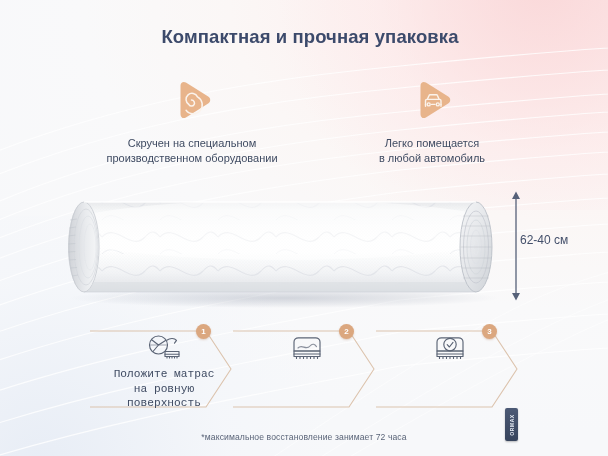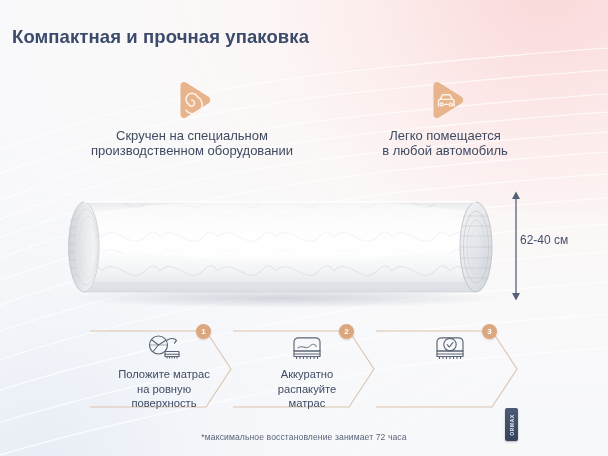--- a/index.html
+++ b/index.html
@@ -22,35 +22,35 @@
     background:radial-gradient(circle at 70% 25%, rgba(250,214,215,.85) 0%, rgba(252,231,232,.45) 45%, rgba(255,255,255,0) 72%);
   }
   .bg-blueglow{
     position:absolute;left:-120px;bottom:-120px;width:460px;height:360px;
     background:radial-gradient(circle at 35% 70%, rgba(226,233,244,.75) 0%, rgba(240,244,250,.35) 48%, rgba(255,255,255,0) 75%);
   }
   .waves{position:absolute;inset:0;opacity:.85;}
 
   
   .title{
-    position:absolute;left:0;right:0;top:26px;
+    position:absolute;left:0;right:0;top:26px;text-align:center;
     font-size:18.5px;font-weight:bold;letter-spacing:.1px;
     color:#3c4a6b;
     padding-left:12px;
   }
 
   
   .feature{position:absolute;text-align:center;}
   .feat-left{left:62px;top:78px;width:260px;}
-  .feat-right{left:330px;top:78px;width:230px;}
+  .feat-right{left:317px;top:78px;width:230px;}
   .badge-tri{
     width:50px;height:50px;margin:0 auto;position:relative;
   }
   .feat-cap{
-    font-size:13px;line-height:15px;color:#3f4b62;
+    margin-top:8px;font-size:11px;line-height:15px;color:#3f4b62;
     white-space:pre-line;
   }
 
   
   .roll-wrap{position:absolute;left:44px;top:186px;width:470px;height:122px;}
   .dim{position:absolute;left:508px;top:190px;width:16px;height:112px;}
   .dim-label{
     position:absolute;left:520px;top:233px;font-size:12px;color:#44506b;
     white-space:nowrap;
   }
@@ -75,21 +75,21 @@
   }
   .step1{left:0;}
   .step2{left:143px;}
   .step3{left:286px;}
   .step-svg{position:absolute;left:0;top:0;}
   .step-icon{
     position:absolute;left:0;right:0;top:6px;display:flex;justify-content:center;
   }
   .step-text{
     position:absolute;left:8px;right:8px;top:42px;
-    font-size:11.2px;line-height:14.5px;color:#3f4b62;white-space:pre-line;
+    font-size:11.2px;line-height:14.5px;color:#3f4b62;white-space:pre-line;font-family:Liberation Mono, monospace;
   }
   .step-num{
     position:absolute;top:-1px;width:15px;height:15px;border-radius:50%;
     background:#dba77f;color:#fff;font-size:8px;font-weight:bold;
     display:flex;align-items:center;justify-content:center;
     box-shadow:0 1px 2px rgba(180,130,95,.35);
   }
   .n1{left:108px;}
   .n2{left:108px;}
   .n3{left:108px;}
@@ -295,23 +295,20 @@
             <path d="M7,20 L7,11 C7,8.6 9,6.8 11.4,6.8 L28.6,6.8 C31,6.8 33,8.6 33,11 L33,20 Z"></path>
             <path d="M7,20 L33,20 L33,25.5 L7,25.5 Z"></path>
             <path d="M7,23 L33,23"></path>
             <path d="M9.5,25.5 L9.5,27.4 M13,25.5 L13,27.4 M16.5,25.5 L16.5,27.4 M20,25.5 L20,27.4
                      M23.5,25.5 L23.5,27.4 M27,25.5 L27,27.4 M30.5,25.5 L30.5,27.4"></path>
             <path d="M11,17 C15,12.5 19,20 23,15 C25.5,11.8 28,13.5 29.5,15.6" opacity=".7"></path>
           </g>
         </svg>
       </div>
       <div class="step-num n2">2</div>
-      <div class="step-text">Аккуратно
-распакуйте
-матрас</div>
     </div>
 
     <div class="step step3">
       <svg class="step-svg" width="152" height="88" viewBox="0 0 152 88">
         <path d="M2,6 L118,6 L143,44 L118,82 L2,82" fill="none" stroke="#dcc3ad" stroke-width="1.1" stroke-linejoin="round"></path>
       </svg>
       <div class="step-icon">
         <svg width="40" height="32" viewBox="0 0 40 32">
           <g fill="none" stroke="#5b6475" stroke-width="1.15" stroke-linecap="round" stroke-linejoin="round">
             <path d="M7,20 L7,11 C7,8.6 9,6.8 11.4,6.8 L28.6,6.8 C31,6.8 33,8.6 33,11 L33,20 Z"></path>

